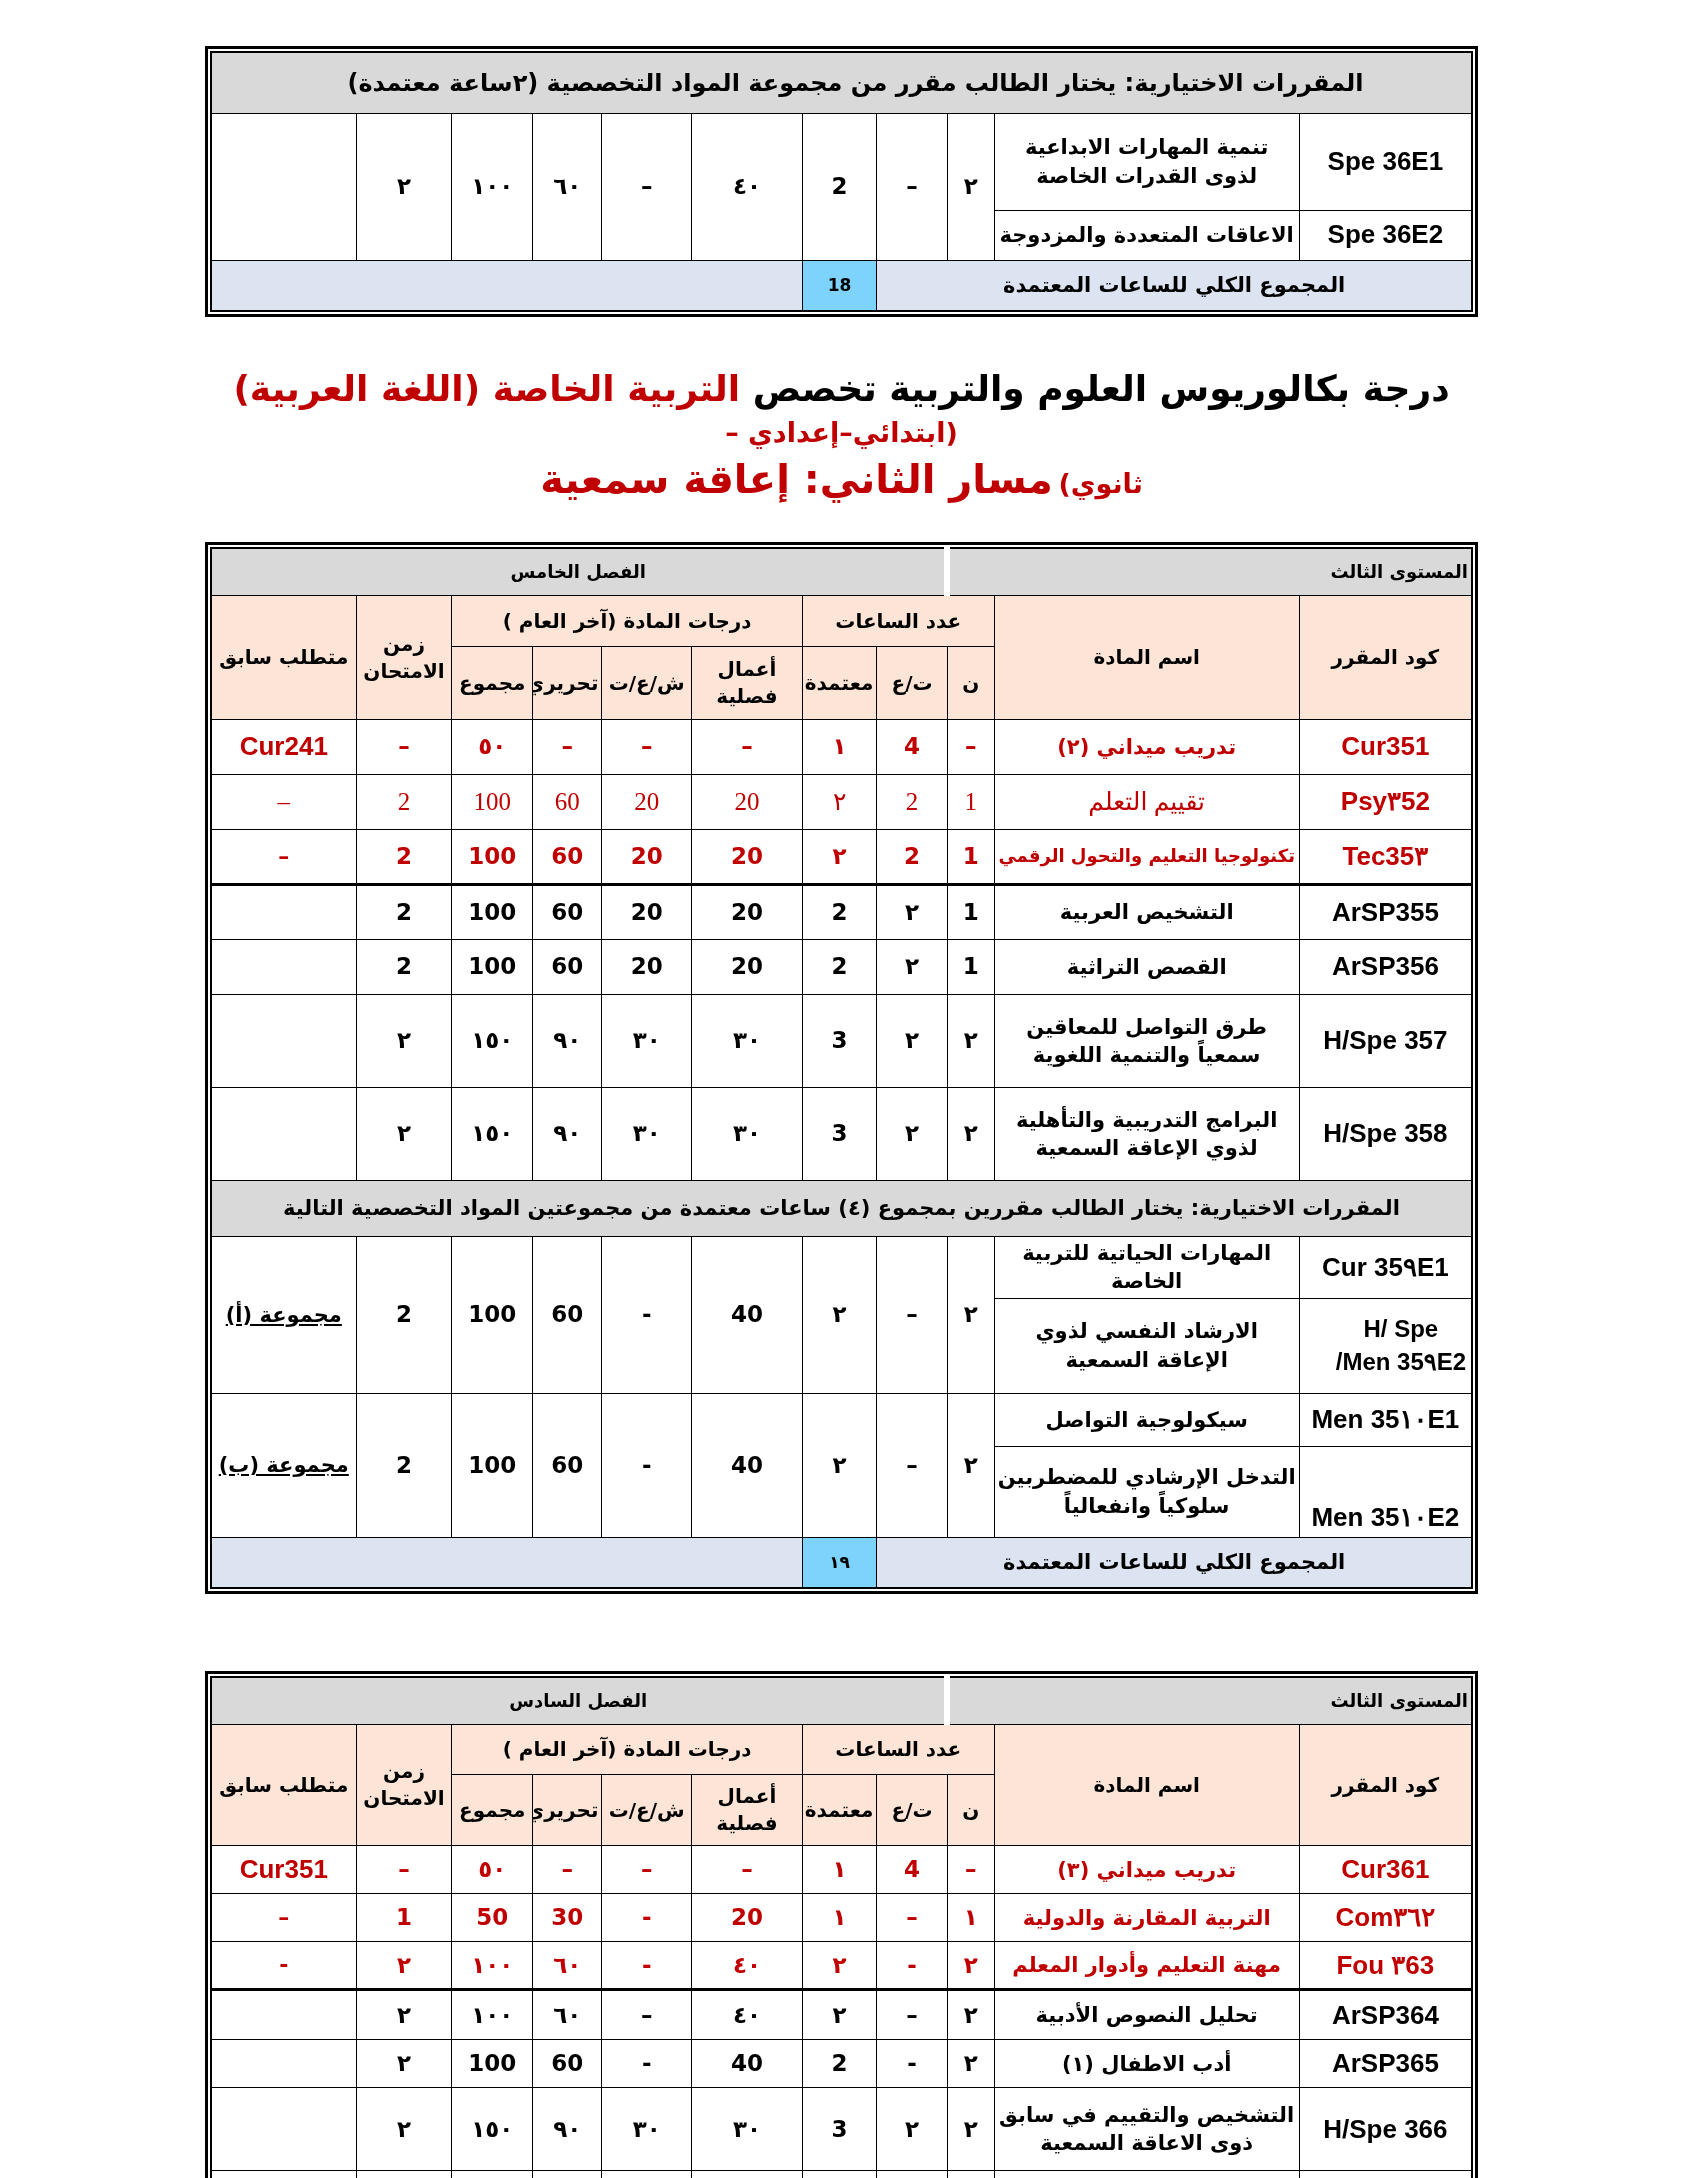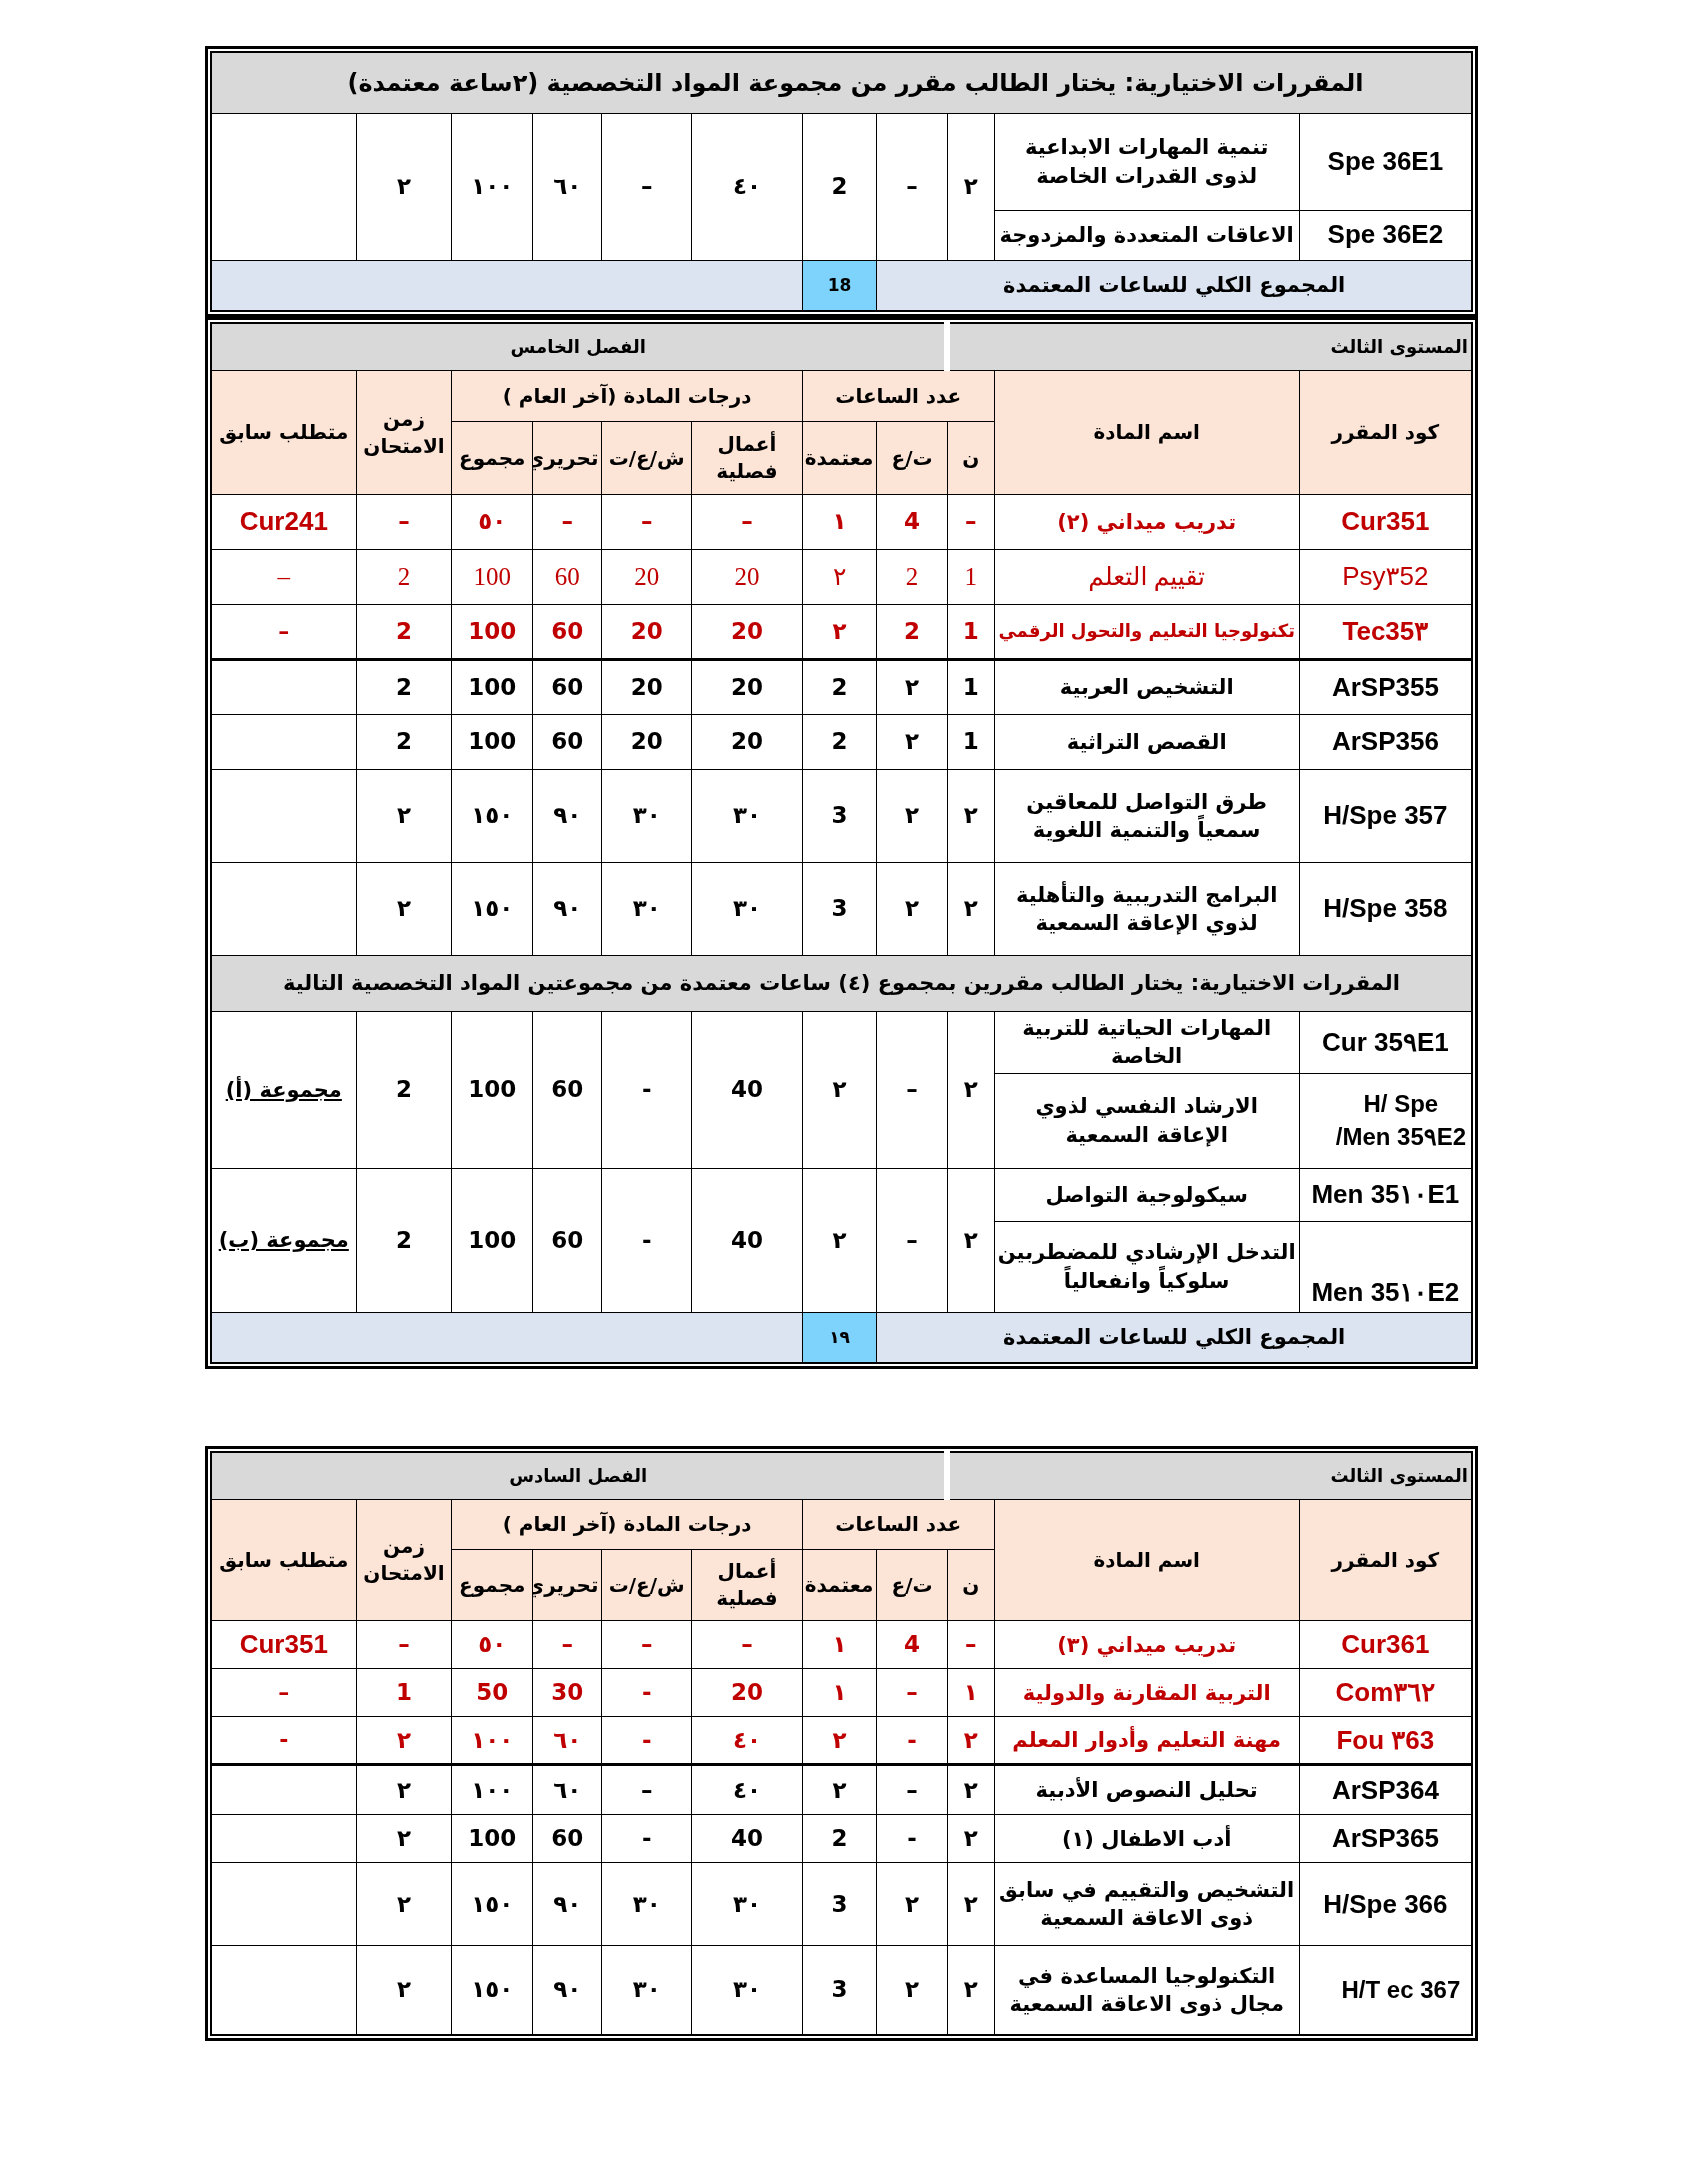--- a/index.html
+++ b/index.html
@@ -11,21 +11,21 @@
   .gray{background:#d9d9d9;padding-left:31px;}
   .sem td{background:#d9d9d9;font-size:18px;height:42px;}
   .sem td.lvl{border-left:6px solid #fff;text-align:right;}
   .hdr td{background:#fce4d6;font-size:20px;}
   .code{font-family:"Liberation Sans",sans-serif;font-weight:bold;font-size:26px;direction:ltr;unicode-bidi:embed;}
   .code.sm{font-size:24px;padding-left:34px;}
   .name{font-size:21px;}
   .num{font-size:23px;}
   tr.r-red td{color:#c00000;}
   tr.r-serif td{font-family:"Liberation Serif",serif;font-weight:normal;font-size:25px;}
-  tr.r-serif td.code{font-family:"Liberation Sans",sans-serif;font-weight:normal;font-size:26px;}
+  tr.r-serif td.code{font-family:"Liberation Sans",sans-serif;font-weight:bold;font-size:26px;}
   tr.sep td{border-top:3px solid #000;}
   .grp-label{text-decoration:underline;font-size:21px;}
   .total td{background:#dce4f1;font-size:21px;}
   .total td.val{background:#7dd3fc;font-size:17px;}
   .elect td{background:#d9d9d9;font-size:21px;height:51px;}
   .title{ text-align:center;margin:51px 0 40px 0;font-weight:bold;}
   .t1{font-size:36px;color:#000;}
   .red{color:#c00000;}
   .t-sm{font-size:27px;}
   .t-big{font-size:40px;}
@@ -77,20 +77,31 @@
     </tr>
     <tr class="total" style="height:51px">
       <td colspan="4">المجموع الكلي للساعات المعتمدة</td>
       <td class="val">18</td>
       <td colspan="6"></td>
     </tr>
   </tbody>
         </table>
   </div>
 
+  <div class="title">
+    <div class="t-line t1">
+      <span>درجة بكالوريوس العلوم والتربية تخصص</span>
+      <span class="red">التربية الخاصة (اللغة العربية)</span>
+      <span class="red t-sm">(ابتدائي–إعدادي –</span>
+    </div>
+    <div class="t-line">
+      <span class="red t-sm">ثانوي)</span>
+      <span class="red t-big">مسار الثاني: إعاقة سمعية</span>
+    </div>
+  </div>
 
   <div class="tblwrap gap-mid">
   <table>
     <colgroup>
       <col style="width:13.7%">
             <col style="width:24.2%">
             <col style="width:3.7%">
             <col style="width:5.6%">
             <col style="width:5.9%">
       <col style="width:8.8%">

